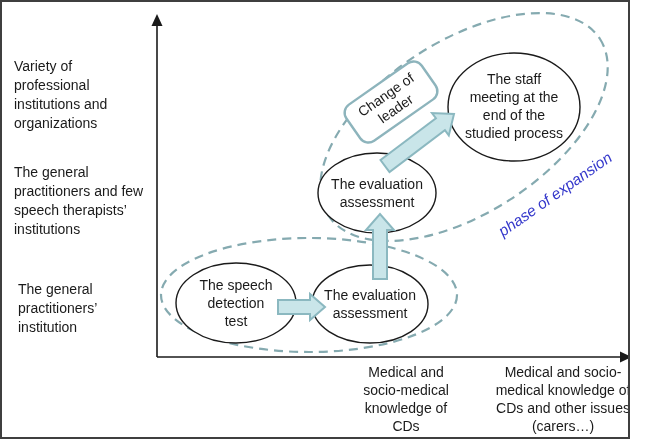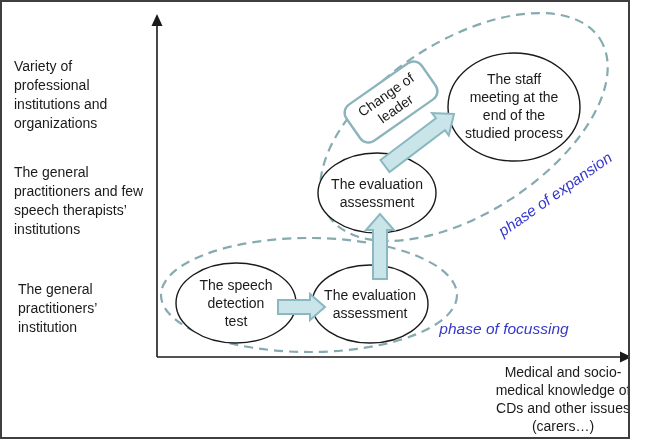--- a/index.html
+++ b/index.html
@@ -86,35 +86,38 @@
 institutions and
 organizations</div>
   <div class="lbl ylab" style="left:12px;top:161px;">The general
 practitioners and few
 speech therapists’
 institutions</div>
   <div class="lbl ylab" style="left:16px;top:278px;">The general
 practitioners’
 institution</div>
 
+  <div class="lbl xlab" style="left:404px;top:361px;width:150px;">Medical and
+socio-medical
+knowledge of
+CDs</div>
   <div class="lbl xlab" style="left:561px;top:361px;width:170px;">Medical and socio-
 medical knowledge of
 CDs and other issues
 (carers…)</div>
 
   <div class="lbl node-label" style="left:234px;top:301px;">The speech
 detection
 test</div>
   <div class="lbl node-label" style="left:368px;top:302px;">The evaluation
 assessment</div>
   <div class="lbl node-label" style="left:375px;top:191px;">The evaluation
 assessment</div>
   <div class="lbl node-label" style="left:512px;top:104px;">The staff
 meeting at the
 end of the
 studied process</div>
   <div class="lbl rot-label" style="left:389px;top:100px;">Change of
 leader</div>
 
-  <div class="lbl phase phase-focussing" style="left:502px;top:326px;">phase of focussing</div>
   <div class="lbl phase phase-expansion" style="left:553px;top:192px;">phase of expansion</div>
 
 </div>
 
 </body></html>

